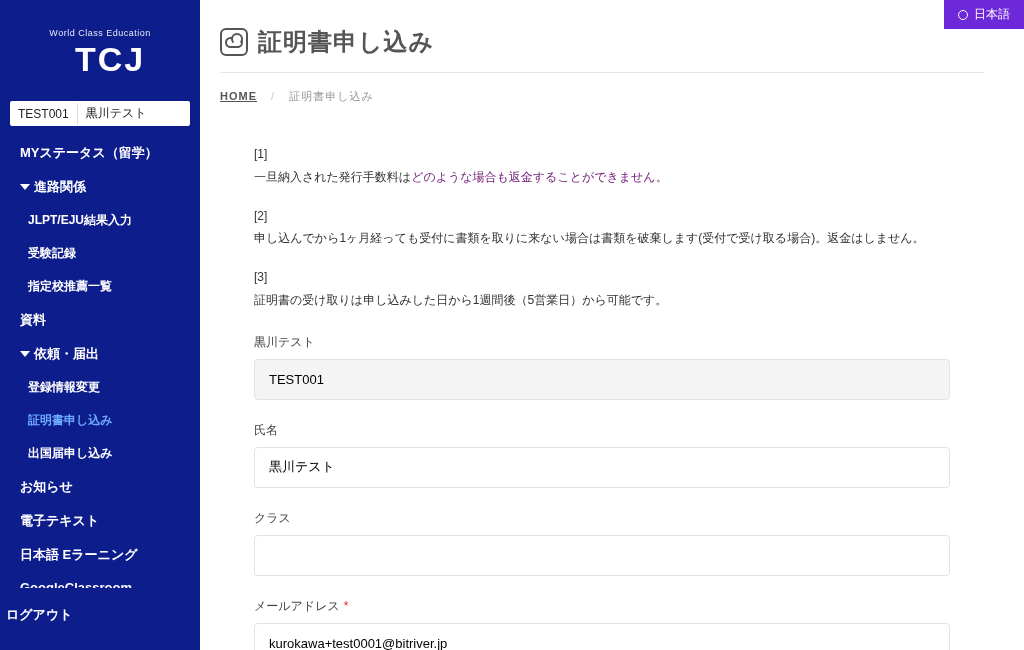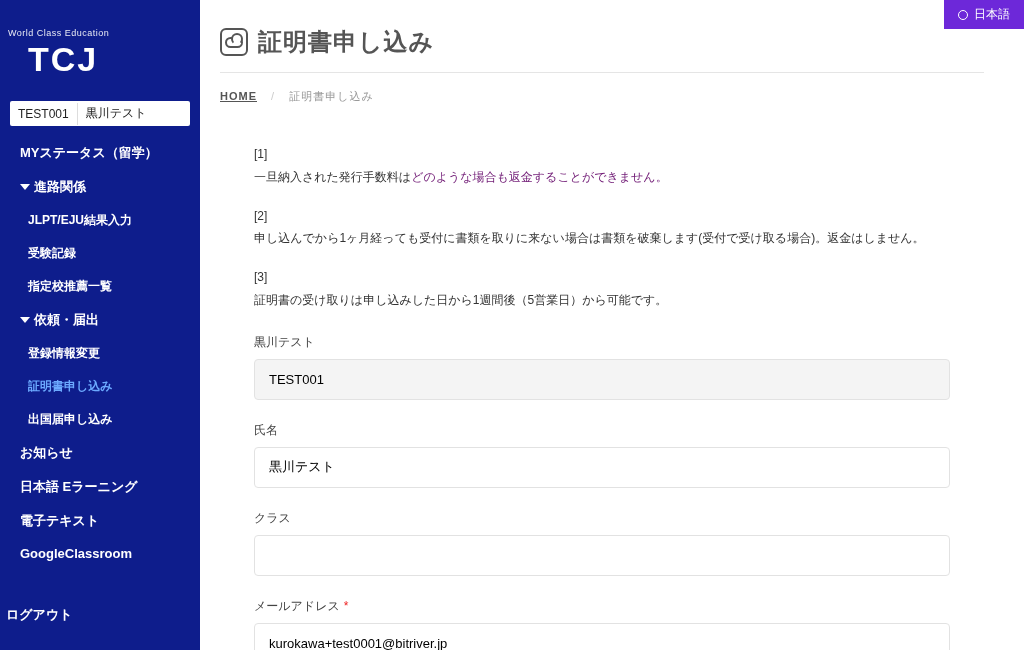--- a/index.html
+++ b/index.html
@@ -1,20 +1,20 @@
 <!DOCTYPE html>
 <html><head>
 <meta charset="utf-8">
 <style>
   * { box-sizing: border-box; margin: 0; padding: 0; }
   html, body { height: 100%; font-family: -apple-system, "Hiragino Sans", "Hiragino Kaku Gothic ProN", Meiryo, sans-serif; font-size: 14px; color: #333; }
   body { display: flex; background: #fff; }
   
   .sidebar { width: 200px; min-width: 200px; background: #0e1d8c; color: #fff; display: flex; flex-direction: column; position: relative; height: 100vh; overflow: hidden; }
-  .logo-block { text-align: left; padding: 28px 8px 18px; }
+  .logo-block { text-align: center; padding: 28px 8px 18px; }
   .logo-sub { font-size: 9px; letter-spacing: 0.5px; opacity: .9; }
   .logo-main { font-size: 34px; font-weight: 700; letter-spacing: 2px; margin-top: 2px; margin-left: 20px; }
   .user-box { margin: 4px 10px 10px; background: #fff; color: #222; border-radius: 2px; display: flex; align-items: center; font-size: 12px; overflow: hidden; }
   .user-code { padding: 4px 8px; border-right: 1px solid #ddd; }
   .user-name { padding: 4px 8px; }
   .nav { flex: 1; overflow-y: auto; padding-bottom: 6px; }
   .nav a, .nav .nav-group-label { display: block; padding: 8px 20px; color: #fff; text-decoration: none; font-size: 13px; }
   .nav .nav-group-label { font-weight: 700; }
   .nav .nav-group-label .caret { display: inline-block; width: 0; height: 0; border-left: 5px solid transparent; border-right: 5px solid transparent; border-top: 6px solid #fff; margin-right: 4px; vertical-align: 1px; }
   .nav .child { padding-left: 28px; font-weight: 700; font-size: 12px; }
@@ -58,27 +58,28 @@
   <div class="user-box">
     <span class="user-code">TEST001</span>
     <span class="user-name">黒川テスト</span>
   </div>
   <nav class="nav">
     <a href="#" class="top-level">MYステータス（留学）</a>
     <div class="nav-group-label"><span class="caret"></span><span>進路関係</span></div>
     <a href="#" class="child">JLPT/EJU結果入力</a>
     <a href="#" class="child">受験記録</a>
     <a href="#" class="child">指定校推薦一覧</a>
+    <a href="#" class="top-level">資料</a>
     <div class="nav-group-label"><span class="caret"></span><span>依頼・届出</span></div>
     <a href="#" class="child">登録情報変更</a>
     <a href="#" class="child active">証明書申し込み</a>
     <a href="#" class="child">出国届申し込み</a>
     <a href="#" class="top-level">お知らせ</a>
+    <a href="#" class="top-level">電子テキスト</a>
     <a href="#" class="top-level">日本語 Eラーニング</a>
-    <a href="#" class="top-level">電子テキスト</a>
     <a href="#" class="top-level">GoogleClassroom</a>
 
   </nav>
   <div class="logout-block">
     <a href="#">ログアウト</a>
   </div>
 </aside>
 
 <main class="main">
   <div class="lang-btn">

